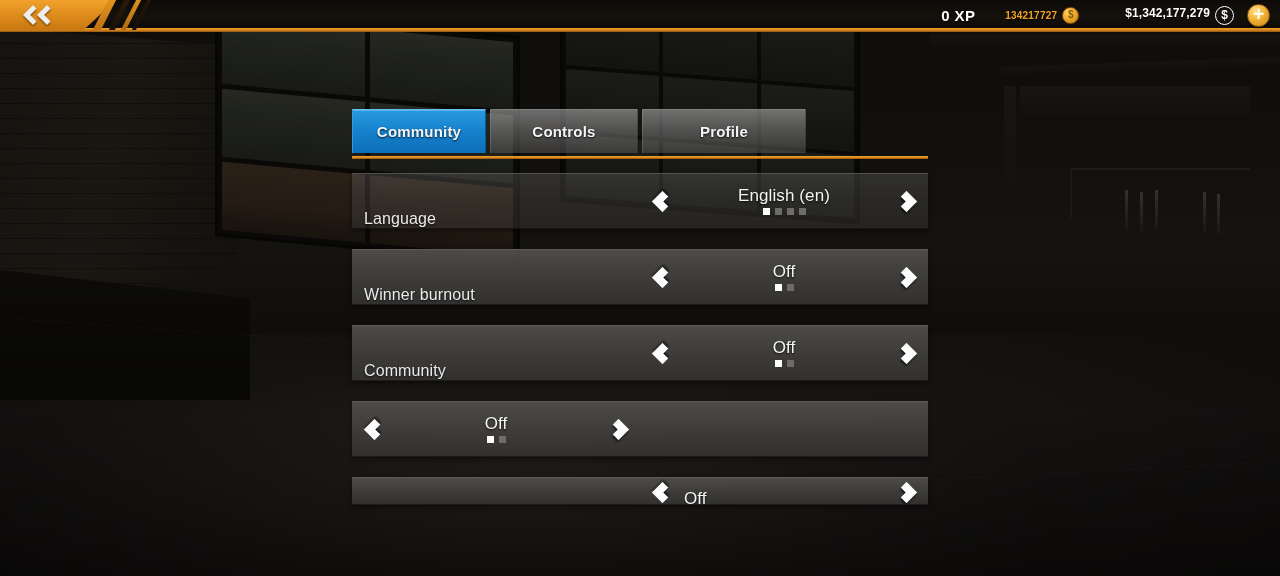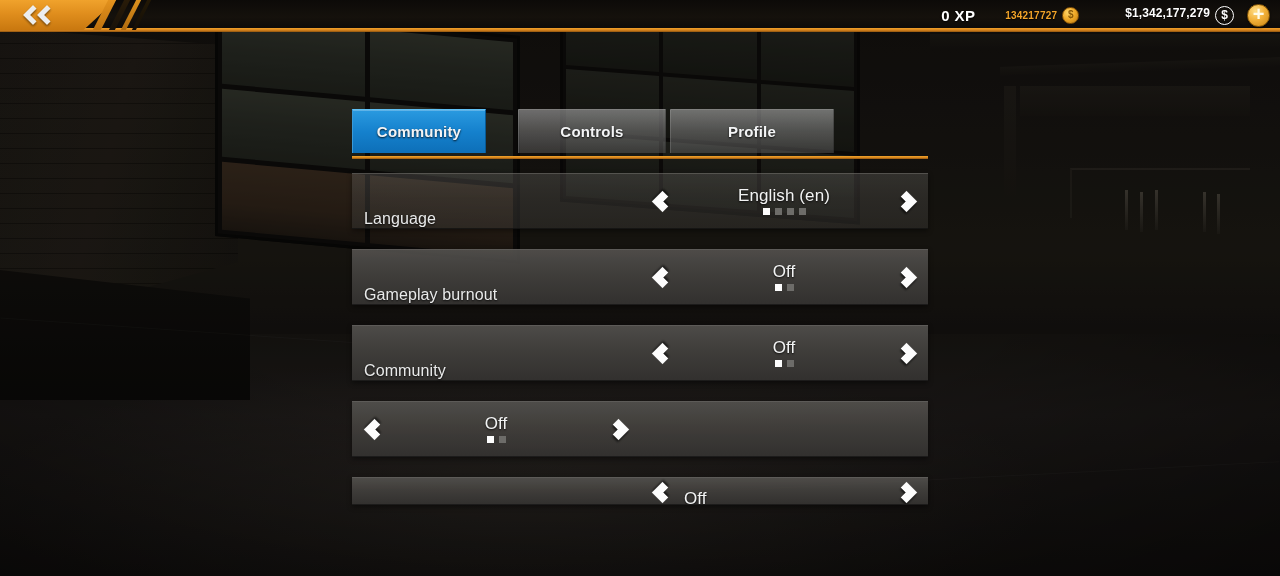--- a/index.html
+++ b/index.html
@@ -199,21 +199,21 @@
   }
   .tab.active {
     background:linear-gradient(to bottom,#2a9ae0 0%,#1581cd 50%,#0d6fb8 100%);
     border-top:1px solid #5fc0f4;
     border-left:1px solid #3a9ad8;
     border-right:1px solid #085a96;
     box-shadow:inset 0 1px 0 rgba(255,255,255,.25);
   }
   .tab.t0 { width:134px; }
   .tab.t1 { width:146px; }
-  .tab.t2 { width:148px;margin-left:28px; }
+  .tab.t2 { width:148px; }
   .tab.t3 { width:164px; margin-right:0; }
   #tab-rule {
     height:3px; width:576px;
     background:linear-gradient(to bottom,#f2a52c,#d3811b 60%,#8c5210);
     margin-top:3px;
   }
 
   
   #rows { margin-top:14px; display:flex; flex-direction:column; gap:20px; }
   .row {
@@ -372,21 +372,21 @@
             <span class="dot"></span>
             <span class="dot"></span>
         </span>
       </span>
       <span class="arrow right">
           <span class="glyph"></span>
         </span>
     </div>
 
     <div class="row">
-      <span class="row-label">Gameplay burnout</span>
+      <span class="row-label">Winner burnout</span>
       <span class="arrow left">
           <span class="glyph"></span>
         </span>
       <span class="value-box">
         <span class="value-text">Off</span>
         <span class="dots">
           <span class="dot on"></span>
             <span class="dot"></span>
         </span>
       </span>

